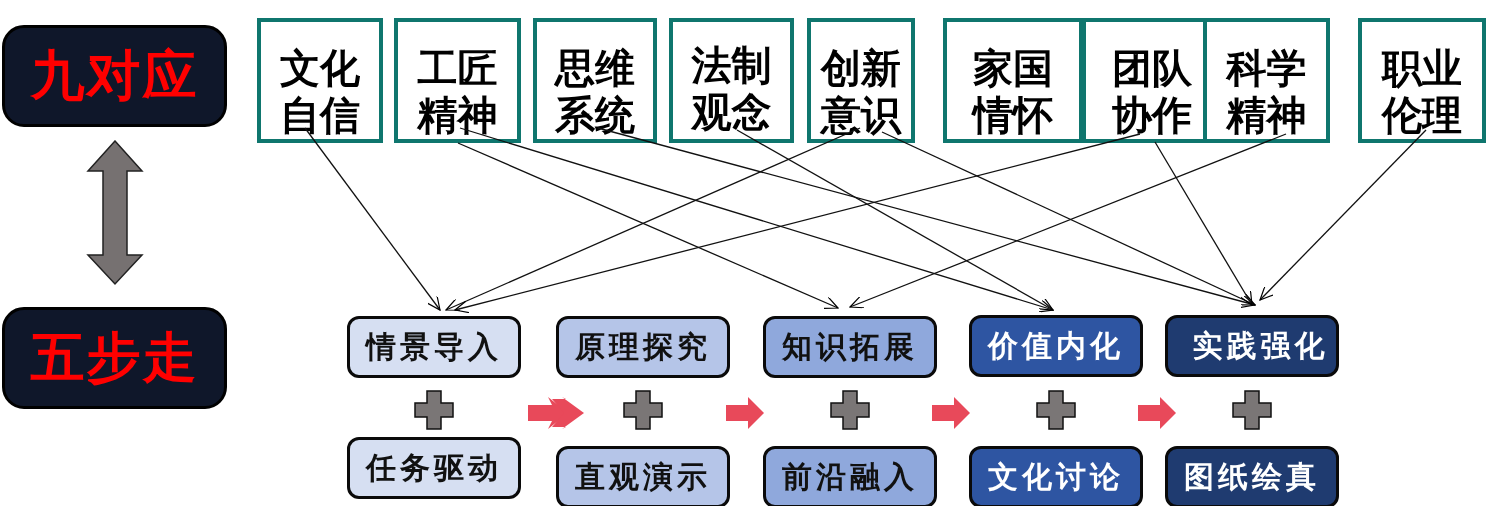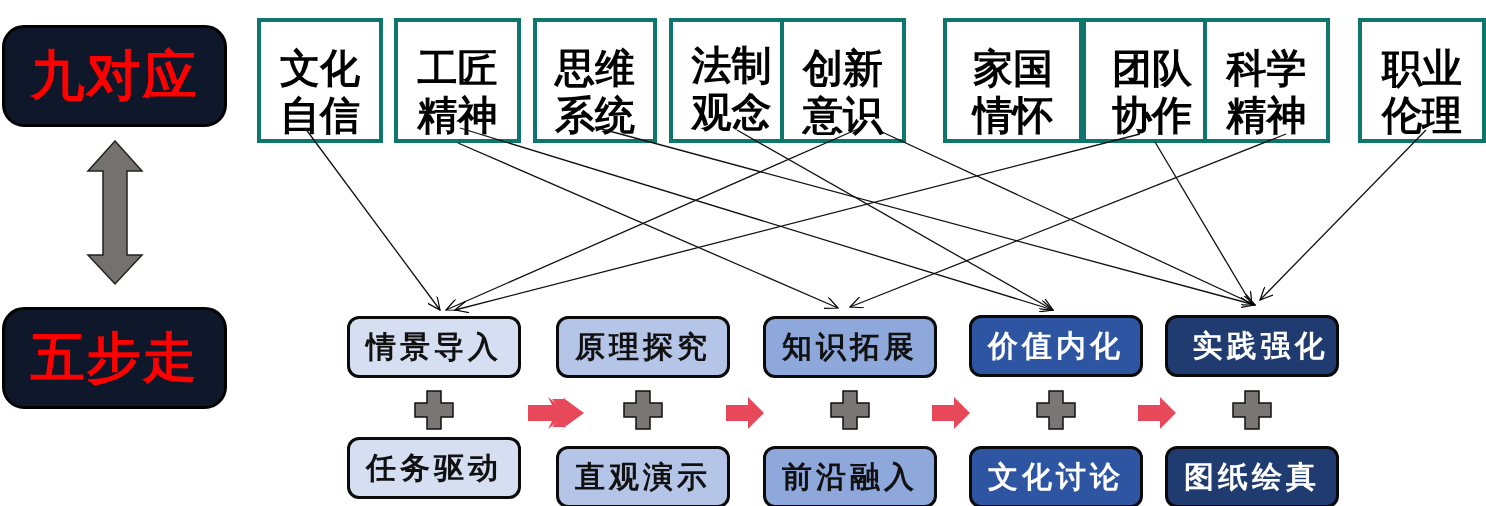--- a/index.html
+++ b/index.html
@@ -42,21 +42,21 @@
       <span>精神</span>
     </div>
     <div class="top-box" style="left: 533px; width: 124px;">
       <span>思维</span>
       <span>系统</span>
     </div>
     <div class="top-box" style="left: 669px; width: 125px; font-family: Liberation Mono, monospace;">
       <span>法制</span>
       <span>观念</span>
     </div>
-    <div class="top-box" style="left: 780px; width: 126px;">
+    <div class="top-box" style="left: 807px; width: 108px;">
       <span>创新</span>
       <span>意识</span>
     </div>
     <div class="top-box" style="left: 943px; width: 140px;">
       <span>家国</span>
       <span>情怀</span>
     </div>
     <div class="top-box" style="left: 1082px; width: 140px;">
       <span>团队</span>
       <span>协作</span>

